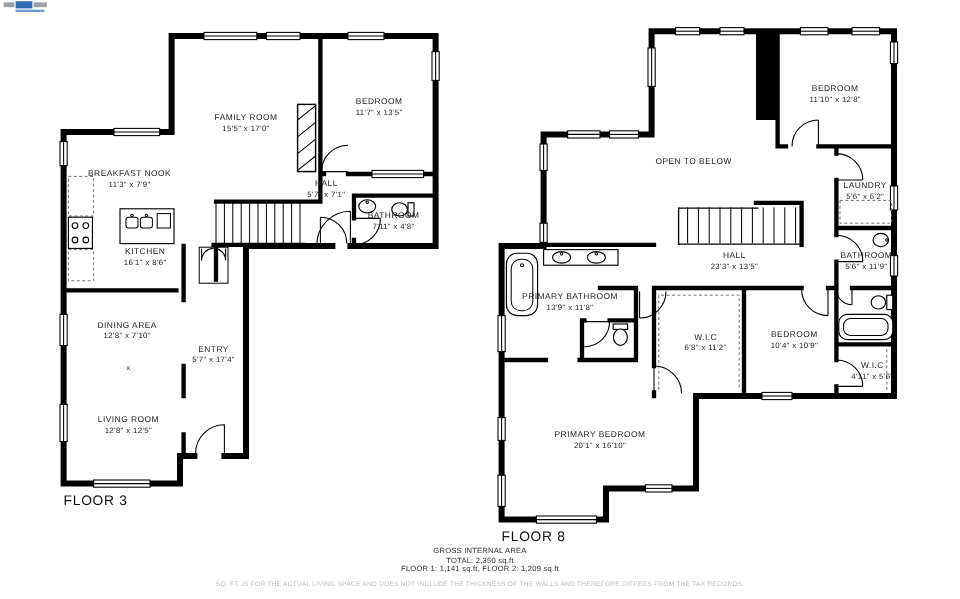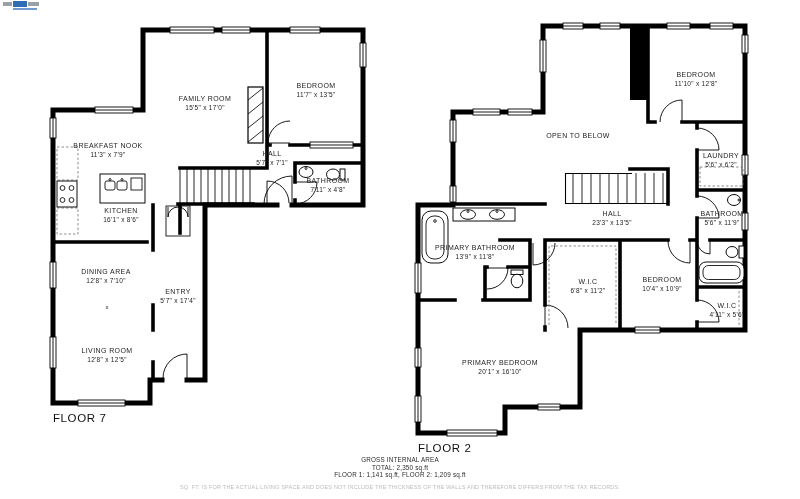--- a/index.html
+++ b/index.html
@@ -322,22 +322,22 @@
   </div>
   <div class="room" style="left:727px;top:310px">
     <span class="rn">W.I.C</span>
       <span class="rd">4'11" x 5'6"</span>
   </div>
   <div class="room" style="left:500px;top:367px">
     <span class="rn">PRIMARY BEDROOM</span>
       <span class="rd">20'1" x 16'10"</span>
   </div>
 
-  <div class="floor-title" style="left:53px;top:412px">FLOOR 7</div>
-  <div class="floor-title" style="left:418px;top:442px">FLOOR 2</div>
+  <div class="floor-title" style="left:53px;top:412px">FLOOR 3</div>
+  <div class="floor-title" style="left:418px;top:442px">FLOOR 8</div>
 
   <div class="summary">
     <div>GROSS INTERNAL AREA</div>
     <div>TOTAL: 2,350 sq.ft</div>
     <div>FLOOR 1: 1,141 sq.ft, FLOOR 2: 1,209 sq.ft</div>
   </div>
   <div class="disclaimer">SQ. FT. IS FOR THE ACTUAL LIVING SPACE AND DOES NOT INCLUDE THE THICKNESS OF THE WALLS AND THEREFORE DIFFERS FROM THE TAX RECORDS.</div>
 
 </div>
 

